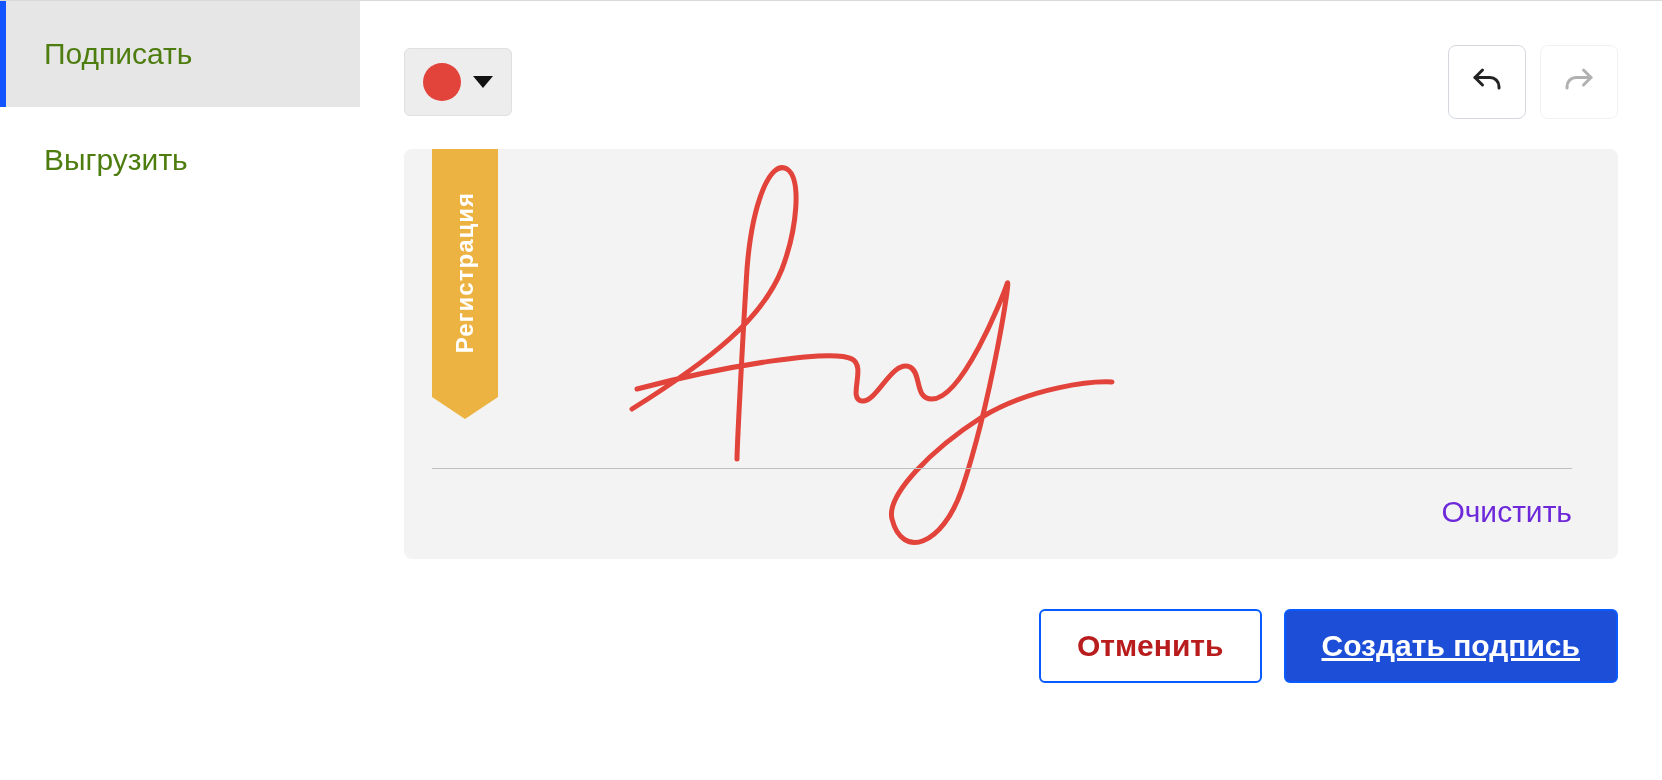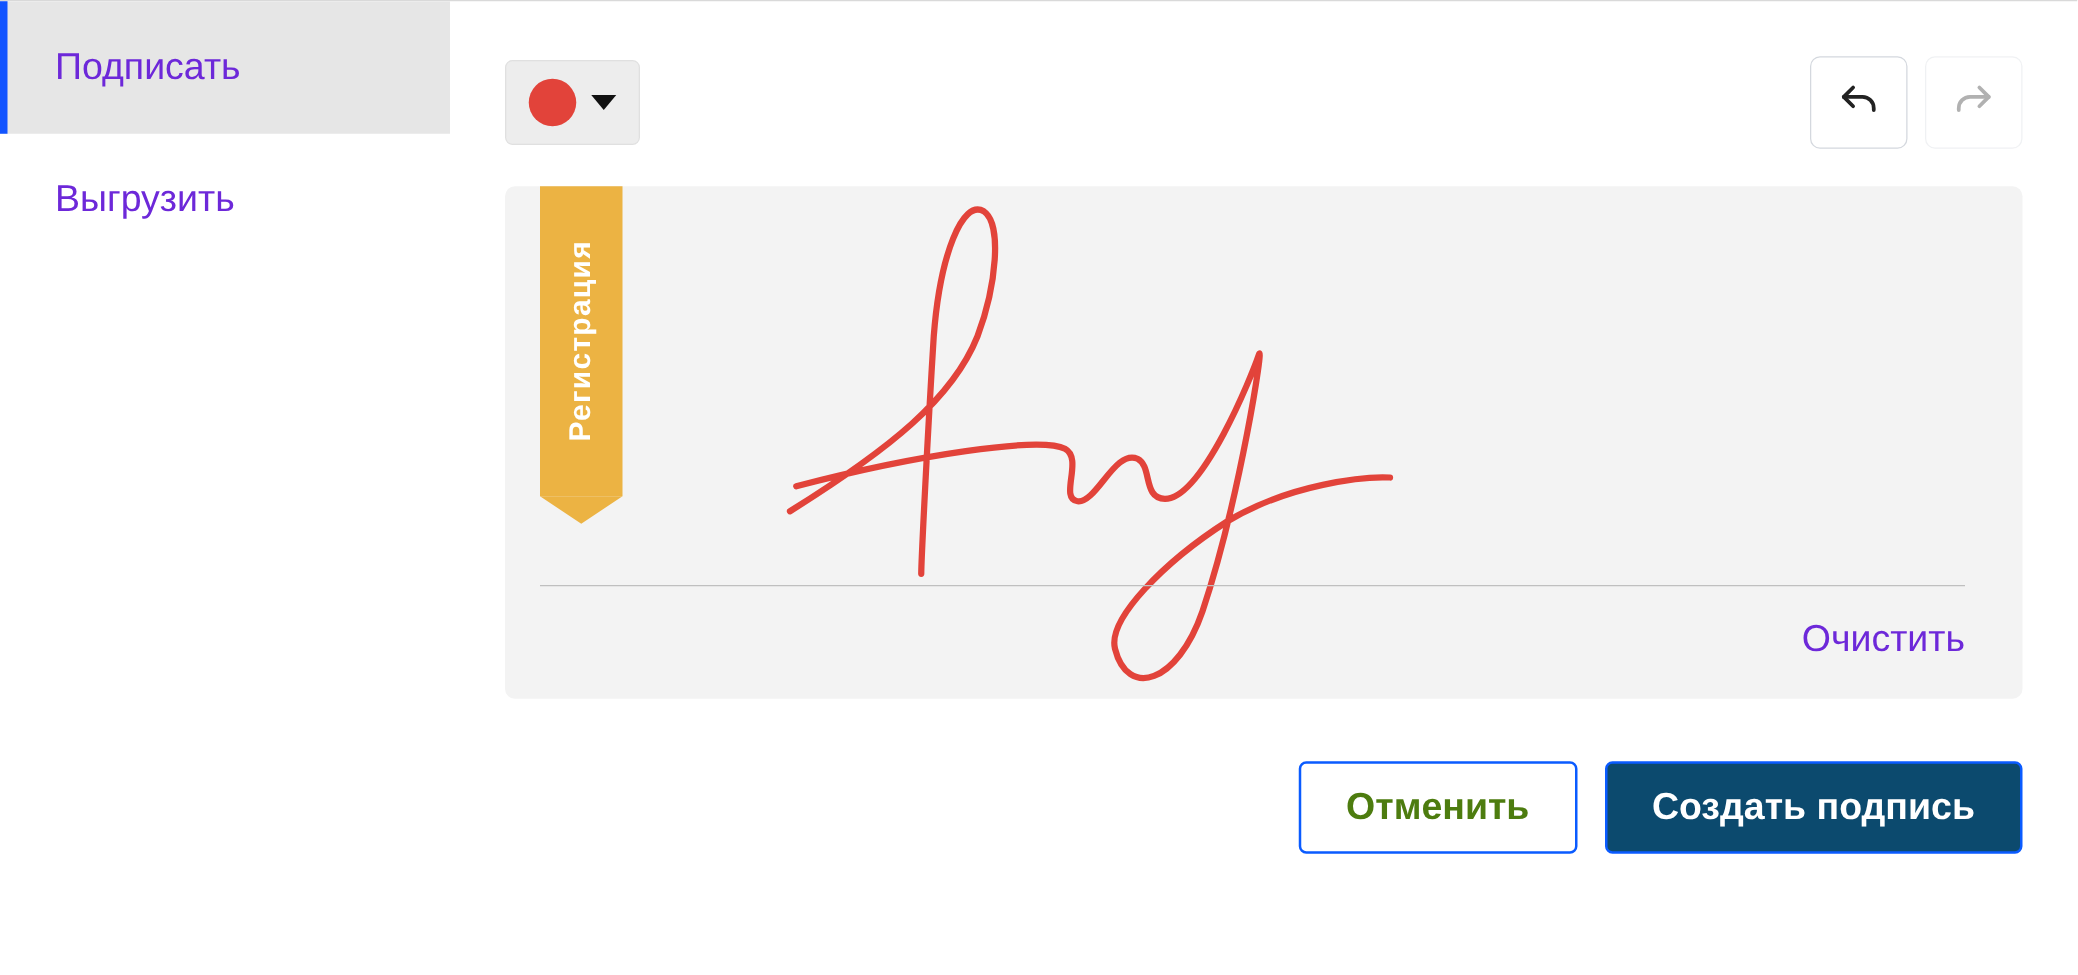--- a/index.html
+++ b/index.html
@@ -1,20 +1,20 @@
 <!DOCTYPE html>
 <html><head>
 <meta charset="utf-8">
 <style>
   * { box-sizing: border-box; margin: 0; padding: 0; }
   html, body { width: 1662px; height: 780px; font-family: -apple-system, BlinkMacSystemFont, "Segoe UI", Helvetica, Arial, sans-serif; background:#fff; color:#1a1a1a; }
   .app { display:flex; width:100%; height:100%; border-top:1px solid #d9d9d9; }
   
   .sidebar { width:360px; background:#fff; flex-shrink:0; }
-  .sidebar-item { height:106px; display:flex; align-items:center; padding-left:44px; font-size:30px; color:#6d28d9; cursor:pointer; position:relative; }
+  .sidebar-item { height:106px; display:flex; align-items:center; padding-left:44px; font-size:30px; color:#4d7c0f; cursor:pointer; position:relative; }
   .sidebar-item.active { background:#e6e6e6; }
   .sidebar-item.active::before { content:""; position:absolute; left:0; top:0; bottom:0; width:6px; background:#1254ff; }
   
   .main { flex:1; padding:44px 44px 44px 44px; display:flex; flex-direction:column; }
   .toolbar { display:flex; align-items:center; justify-content:space-between; margin-bottom:30px; }
   .color-picker { display:flex; align-items:center; gap:12px; background:#ededed; border:1px solid #e0e0e0; border-radius:6px; padding:14px 18px; cursor:pointer; }
   .color-swatch { width:38px; height:38px; border-radius:50%; }
   .caret { width:0; height:0; border-left:10px solid transparent; border-right:10px solid transparent; border-top:12px solid #111; }
   .undo-redo { display:flex; gap:14px; }
   .ur-btn { width:78px; height:74px; border:1px solid #d4d8de; border-radius:8px; background:#fff; display:flex; align-items:center; justify-content:center; cursor:pointer; }
@@ -26,22 +26,22 @@
   .ribbon::after { content:""; position:absolute; bottom:-22px; left:0; width:0; height:0; border-left:33px solid transparent; border-right:33px solid transparent; border-top:22px solid #ecb343; }
   .ribbon span { writing-mode:vertical-rl; transform:rotate(180deg); color:#fff; font-size:24px; font-weight:600; letter-spacing:1px; }
   .sig-area { height:300px; position:relative; }
   .sig-line { position:absolute; left:0; right:0; bottom:0; height:1px; background:#bfbfbf; }
   .sig-svg { position:absolute; left:160px; top:-20px; width:560px; height:420px; overflow:visible; }
   .clear-row { display:flex; justify-content:flex-end; padding-top:26px; }
   .link { color:#6d28d9; font-size:30px; cursor:pointer; }
   
   .footer { display:flex; justify-content:flex-end; gap:22px; margin-top:50px; }
   .btn { height:74px; padding:0 36px; border-radius:6px; font-size:30px; font-weight:600; display:flex; align-items:center; justify-content:center; cursor:pointer; }
-  .btn.secondary { background:#fff; color:#4d7c0f; border:2px solid #0a5bff; }
-  .btn.primary { background:#0c4a6e; color:#fff; border:2px solid #0a5bff; }
+  .btn.secondary { background:#fff; color:#b91c1c; border:2px solid #0a5bff; }
+  .btn.primary { background:#1d4ed8; color:#fff; border:2px solid #0a5bff;text-decoration:underline; }
 </style>
 </head>
 <body>
 
 <div class="app">
 
   <nav class="sidebar">
     <div class="sidebar-item active">
       <span>Подписать</span>
     </div>

